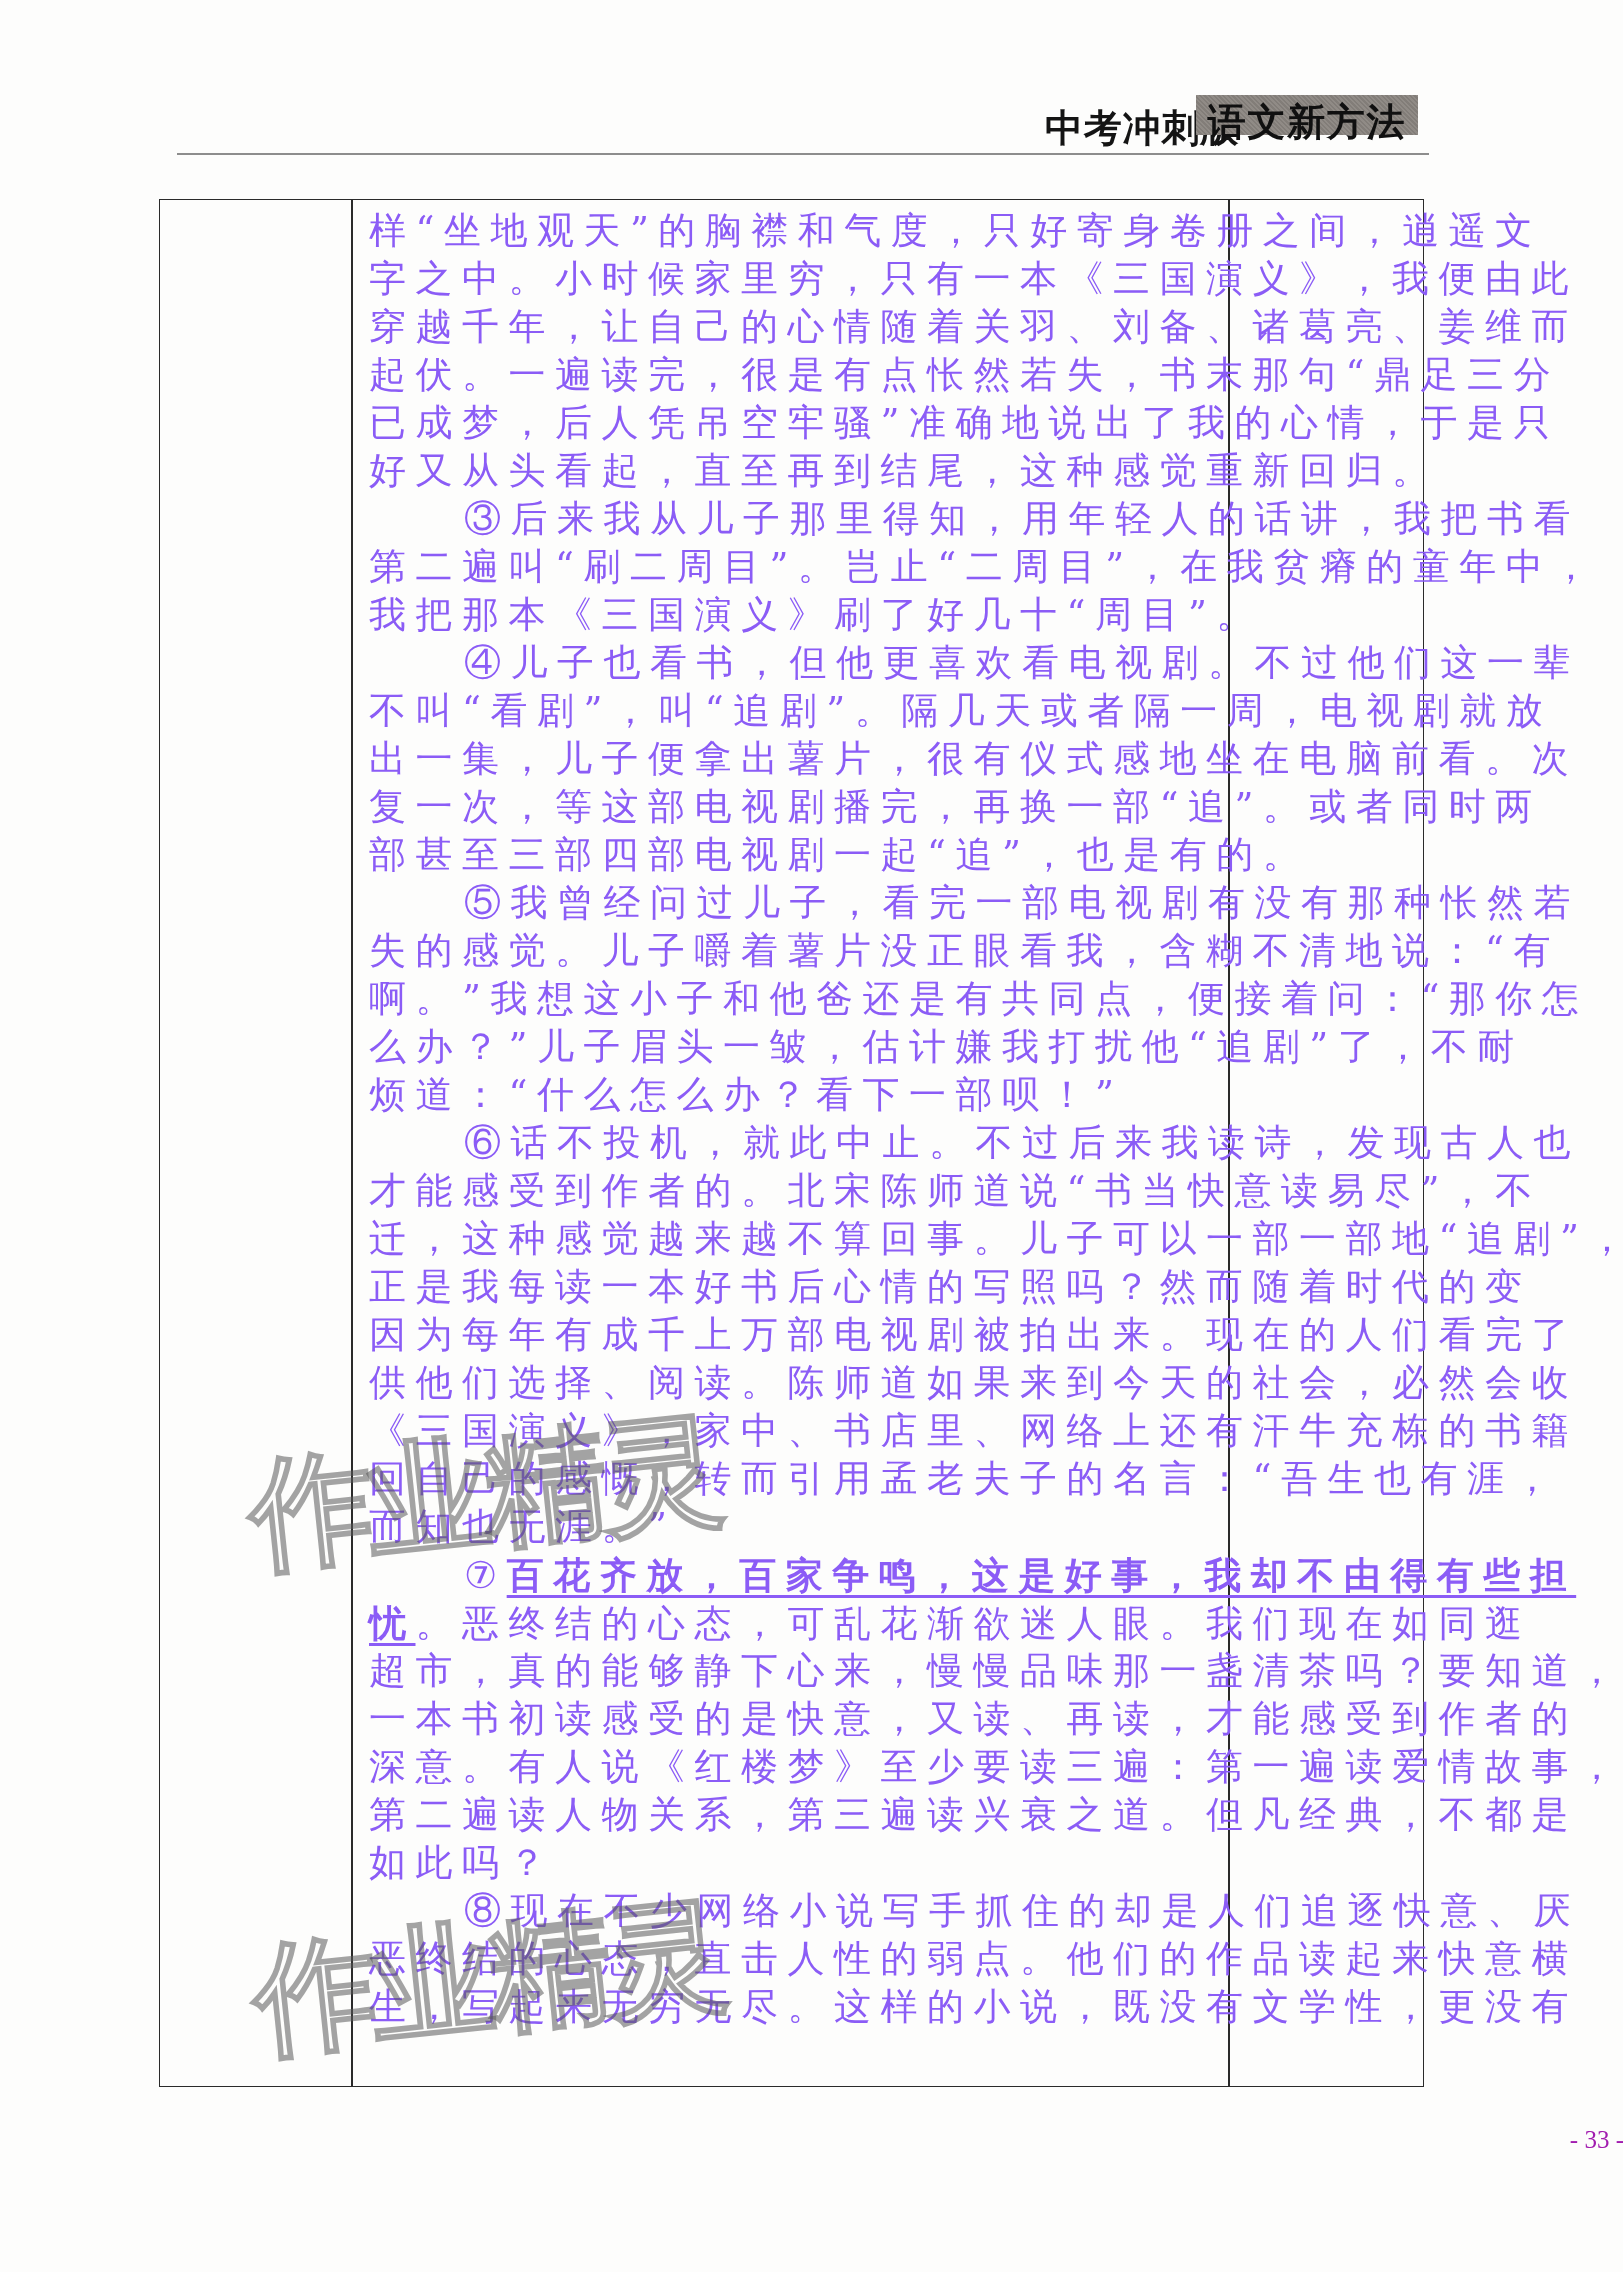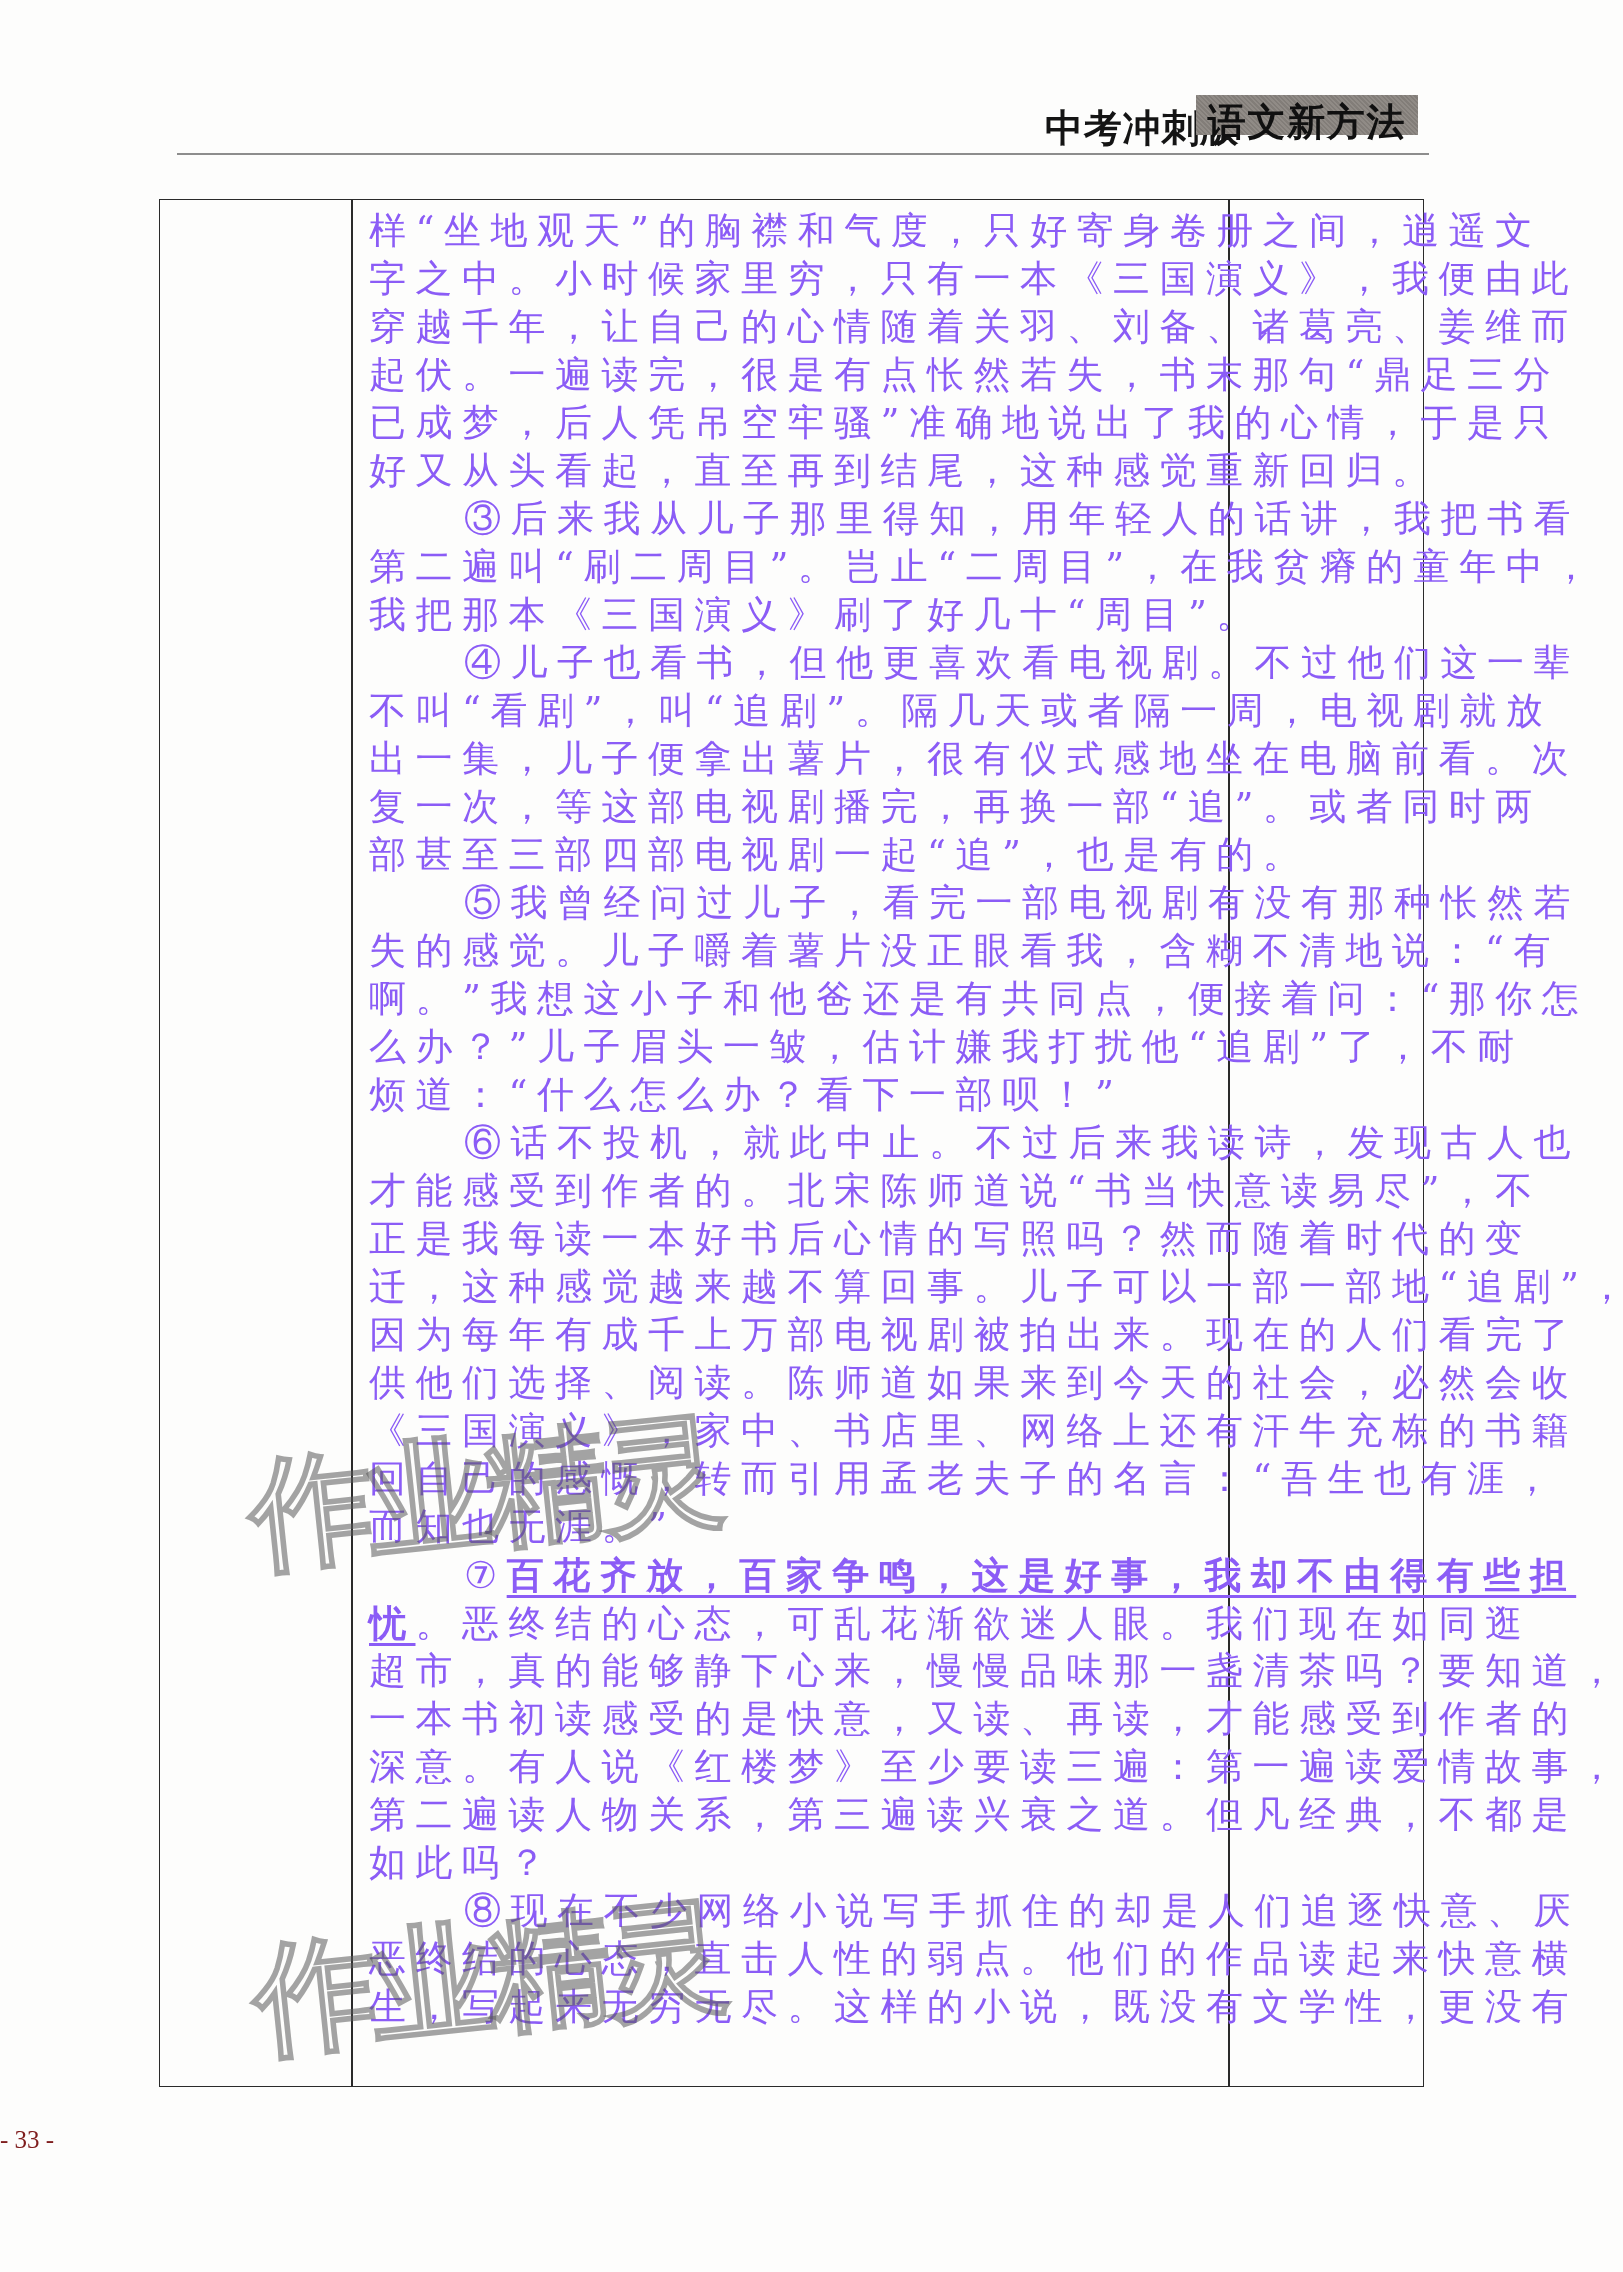--- a/index.html
+++ b/index.html
@@ -43,22 +43,22 @@
   .line.indent { padding-left:95px;text-align:center; }
   .ul { text-decoration:underline; text-decoration-thickness:2.5px; text-underline-offset:6.6px;font-weight:bold; }
   .watermark {
     position:absolute; font-family:"DejaVu Sans", sans-serif; font-weight:bold;
     font-size:124px; color:transparent; -webkit-text-stroke:1.7px rgba(90,90,90,0.55);
     transform:rotate(-6deg); letter-spacing:-6.6px; pointer-events:none; white-space:nowrap;
   }
   .wm1 { left:249px; top:1411px; }
   .wm2 { left:253px; top:1896px; }
   .page-number {
-    position:absolute; left:0; width:1624px; top:2126px; text-align:left;
-    font-family:"Liberation Serif", serif; font-size:25px; color:#7f1d1d;
+    position:absolute; left:0; width:1624px; top:2126px; text-align:right;
+    font-family:"Liberation Serif", serif; font-size:25px; color:#a21caf;
   }
 </style>
 </head>
 <body>
 
 <div class="header-title">中考冲刺版</div>
 <div class="header-badge">语文新方法</div>
 <div class="header-rule"></div>
 
 <div class="table">
@@ -81,22 +81,22 @@
     <div class="line"><span>出一集，儿子便拿出薯片，很有仪式感地坐在电脑前看。次</span></div>
     <div class="line"><span>复一次，等这部电视剧播完，再换一部“追”。或者同时两</span></div>
     <div class="line"><span>部甚至三部四部电视剧一起“追”，也是有的。</span></div>
     <div class="line indent"><span>⑤我曾经问过儿子，看完一部电视剧有没有那种怅然若</span></div>
     <div class="line"><span>失的感觉。儿子嚼着薯片没正眼看我，含糊不清地说：“有</span></div>
     <div class="line"><span>啊。”我想这小子和他爸还是有共同点，便接着问：“那你怎</span></div>
     <div class="line"><span>么办？”儿子眉头一皱，估计嫌我打扰他“追剧”了，不耐</span></div>
     <div class="line"><span>烦道：“什么怎么办？看下一部呗！”</span></div>
     <div class="line indent"><span>⑥话不投机，就此中止。不过后来我读诗，发现古人也</span></div>
     <div class="line"><span>才能感受到作者的。北宋陈师道说“书当快意读易尽”，不</span></div>
+    <div class="line"><span>迁，这种感觉越来越不算回事。儿子可以一部一部地“追剧”，</span></div>
     <div class="line"><span>正是我每读一本好书后心情的写照吗？然而随着时代的变</span></div>
-    <div class="line"><span>迁，这种感觉越来越不算回事。儿子可以一部一部地“追剧”，</span></div>
     <div class="line"><span>因为每年有成千上万部电视剧被拍出来。现在的人们看完了</span></div>
     <div class="line"><span>供他们选择、阅读。陈师道如果来到今天的社会，必然会收</span></div>
     <div class="line"><span>《三国演义》，家中、书店里、网络上还有汗牛充栋的书籍</span></div>
     <div class="line"><span>回自己的感慨，转而引用孟老夫子的名言：“吾生也有涯，</span></div>
     <div class="line"><span>而知也无涯。”</span></div>
     <div class="line indent"><span>⑦</span><span class="ul">百花齐放，百家争鸣，这是好事，我却不由得有些担</span><span></span></div>
     <div class="line"><span class="ul">忧</span><span>。恶终结的心态，可乱花渐欲迷人眼。我们现在如同逛</span></div>
     <div class="line"><span>超市，真的能够静下心来，慢慢品味那一盏清茶吗？要知道，</span></div>
     <div class="line"><span>一本书初读感受的是快意，又读、再读，才能感受到作者的</span></div>
     <div class="line"><span>深意。有人说《红楼梦》至少要读三遍：第一遍读爱情故事，</span></div>

